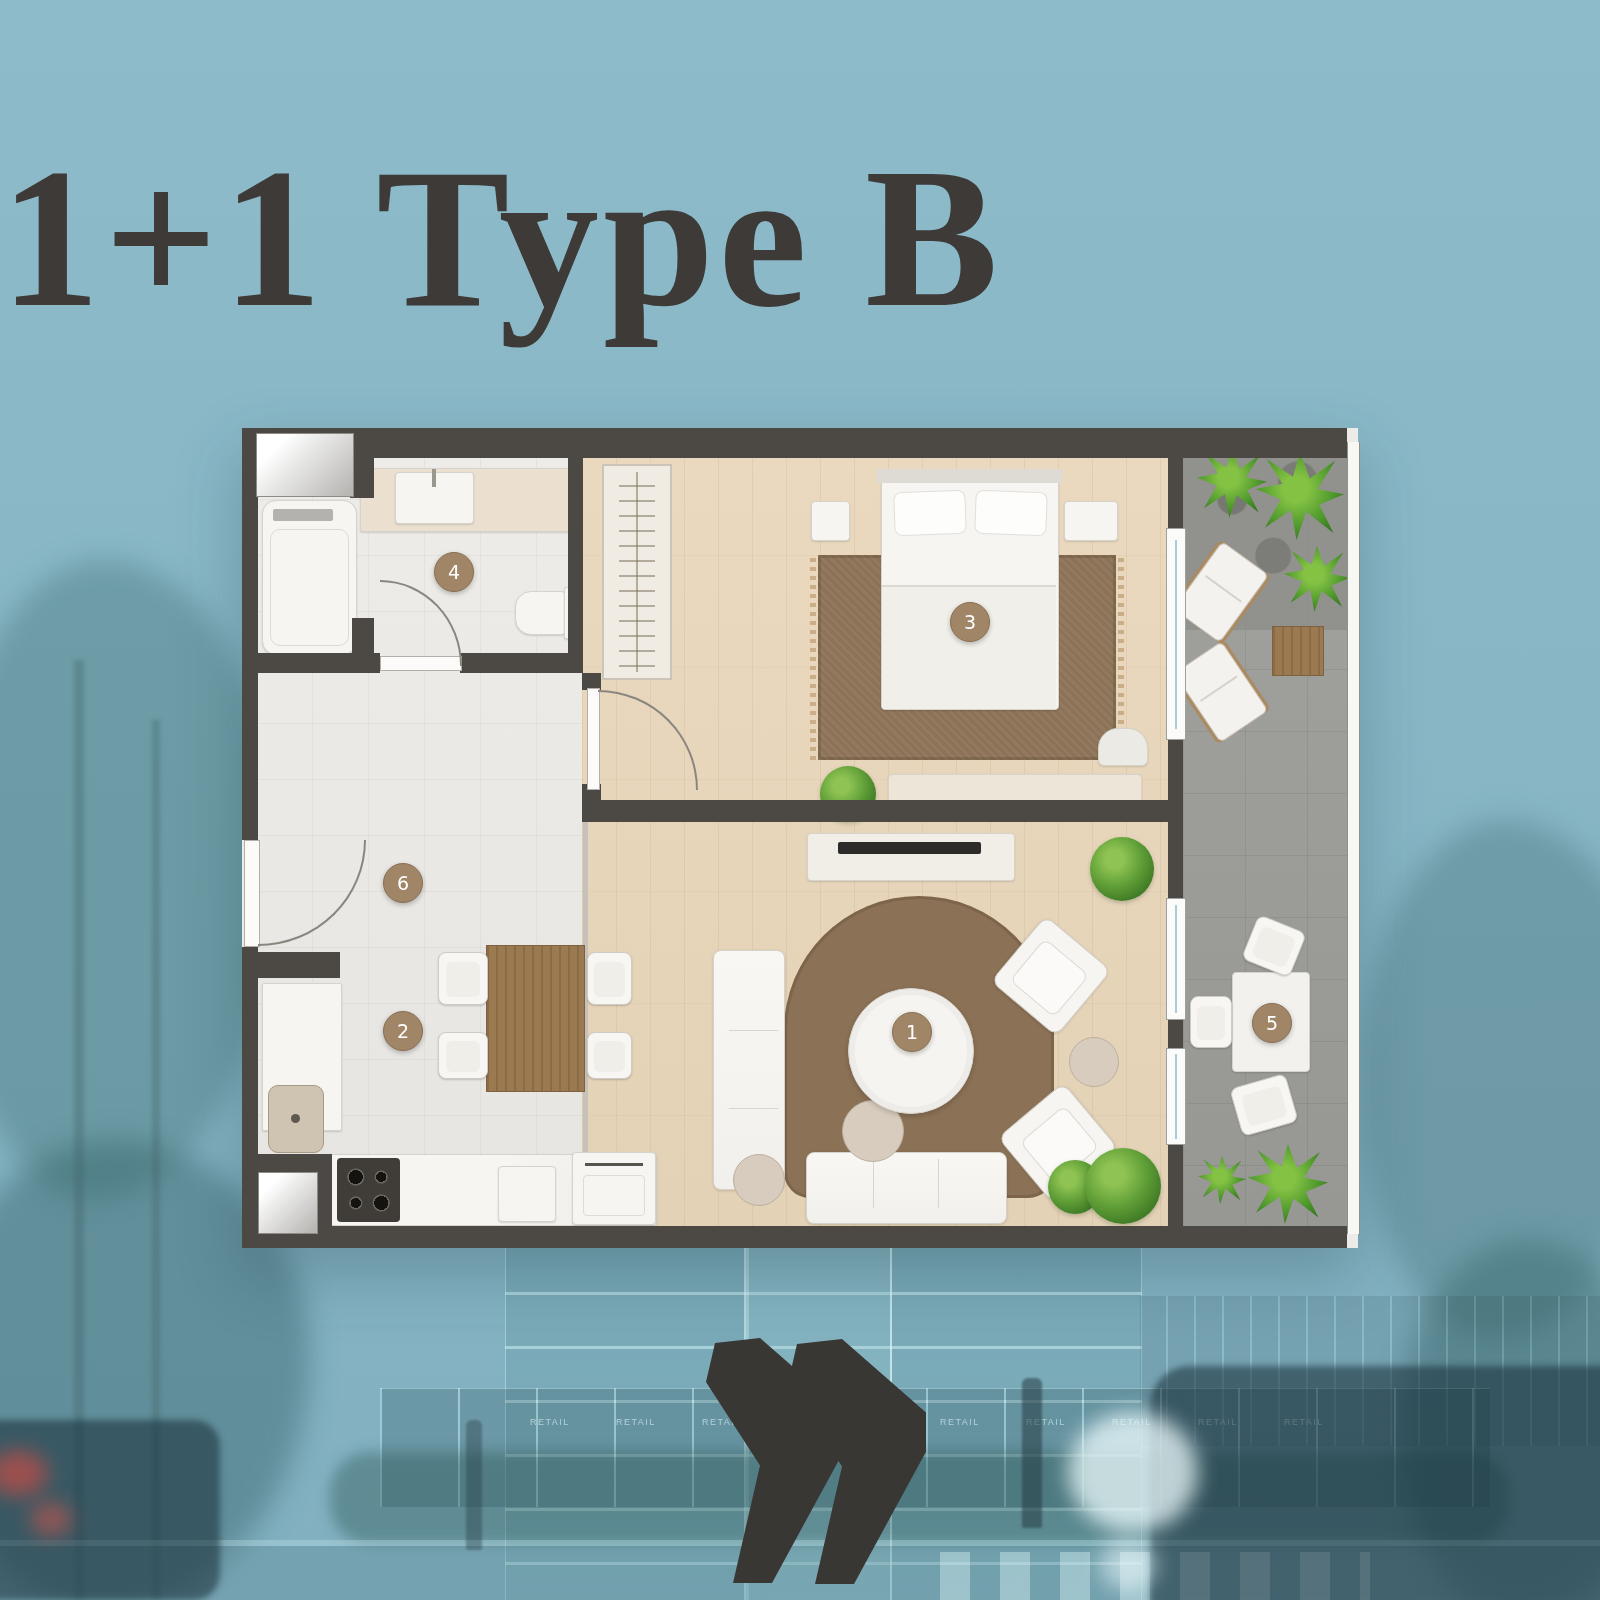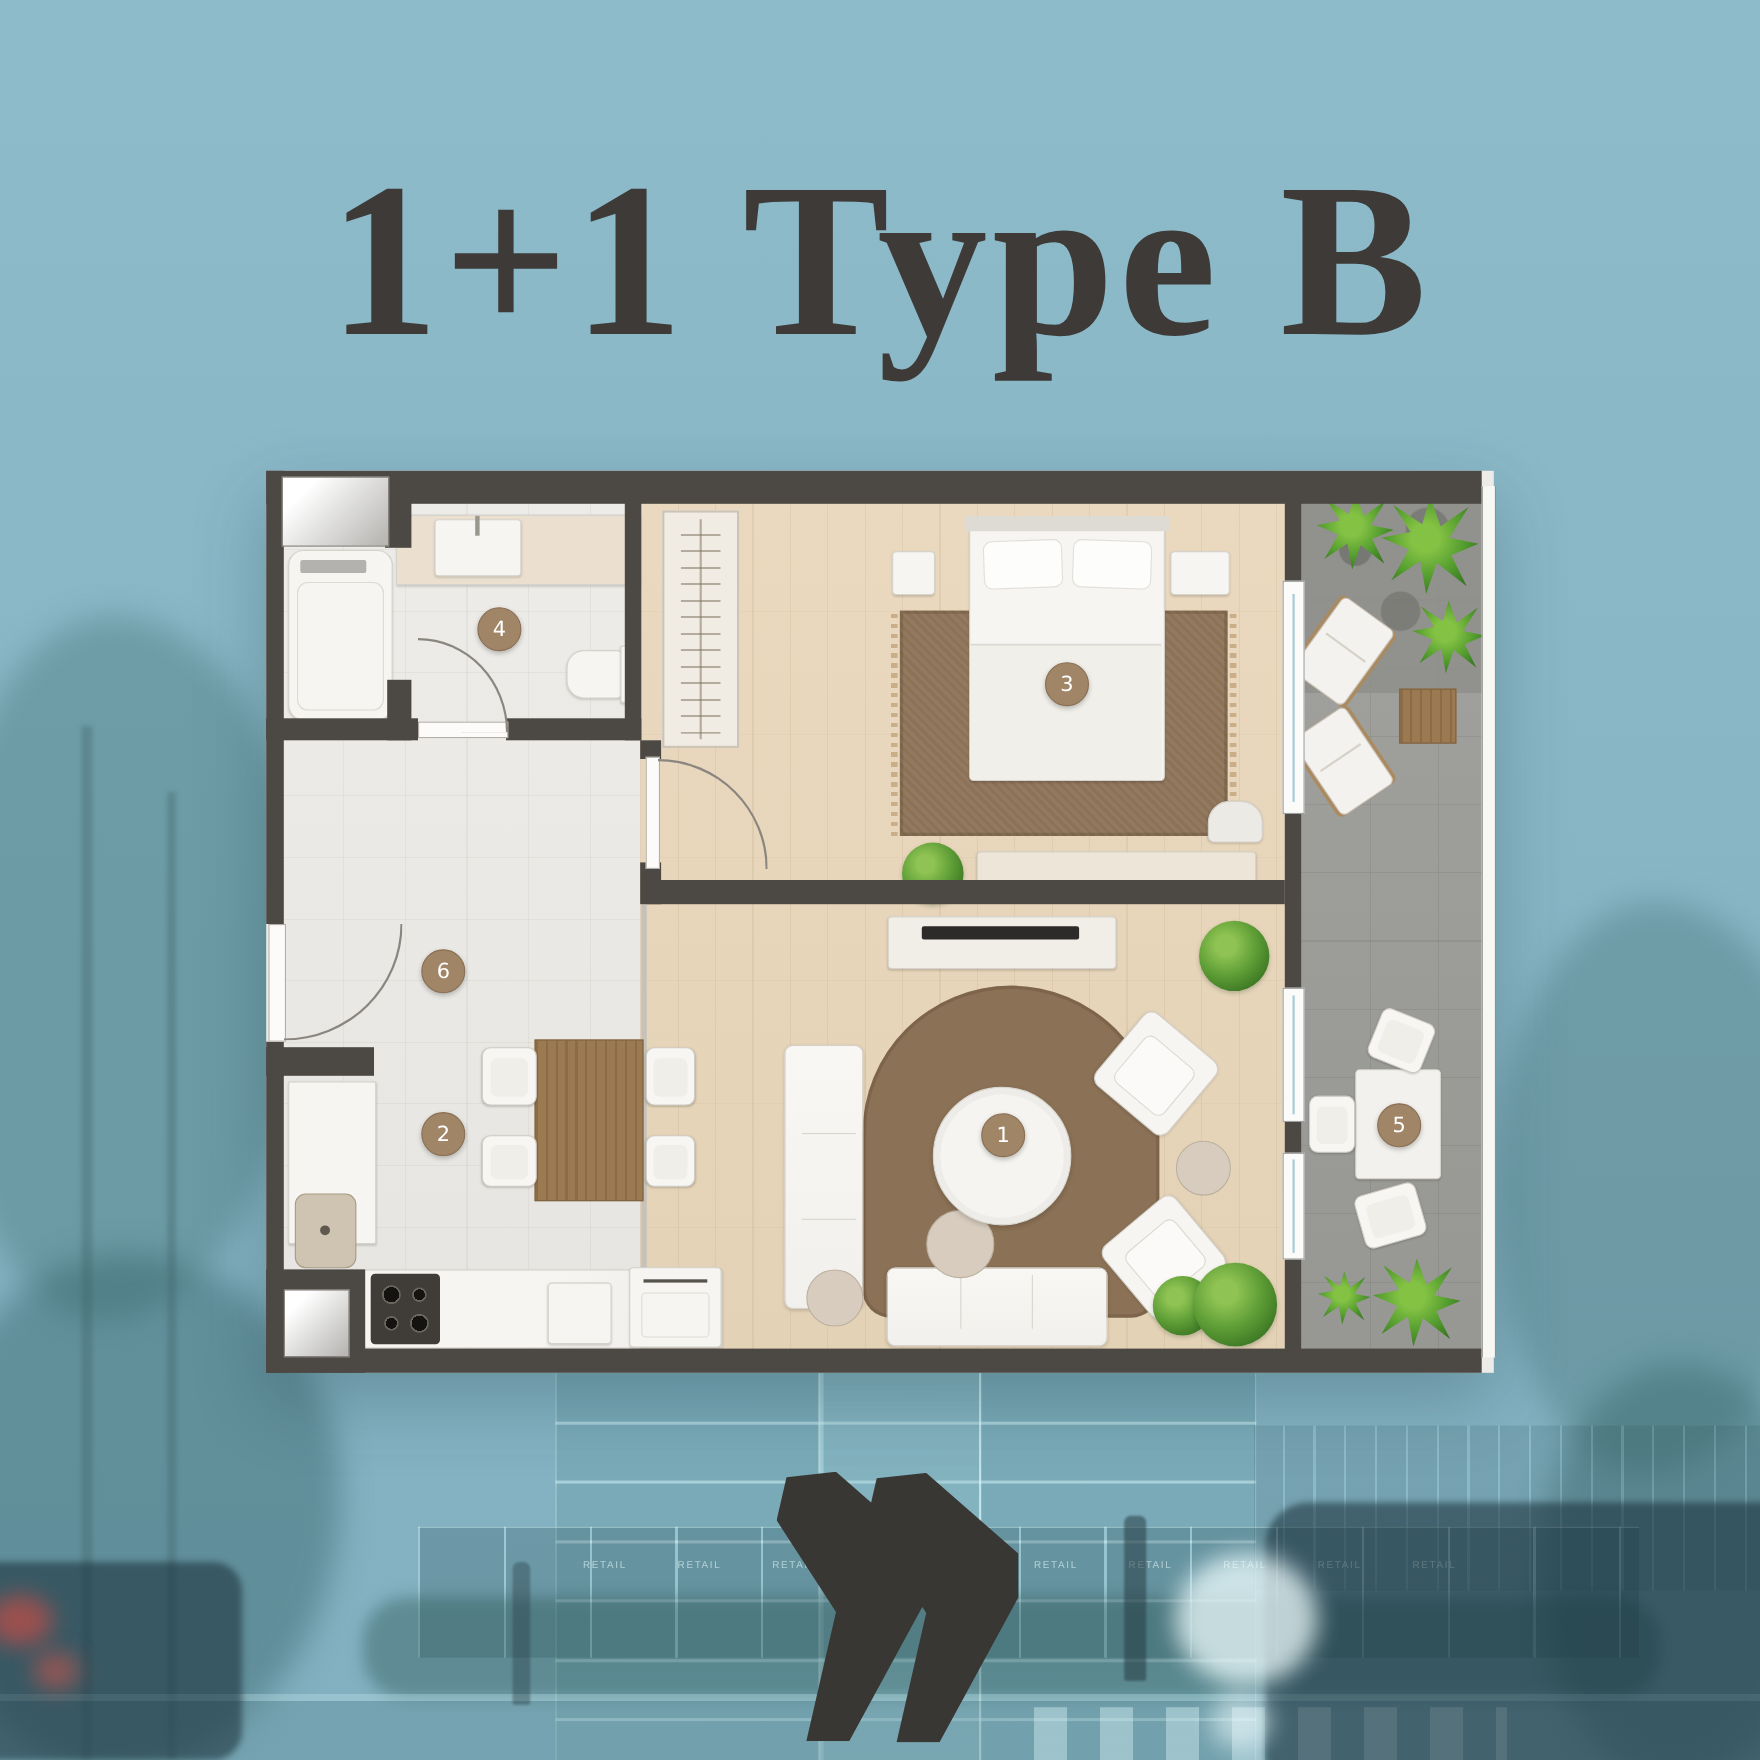--- a/index.html
+++ b/index.html
@@ -23,21 +23,21 @@
   .retail{position:absolute;top:28px;font-size:9px;letter-spacing:1.5px;color:rgba(228,248,250,.6);font-family:"Liberation Sans",sans-serif;}
   .hedge{background:rgba(38,80,76,.38);filter:blur(7px);border-radius:40px;}
   .road{background:linear-gradient(180deg, rgba(200,235,240,.30) 0 6px, rgba(96,140,150,.38) 6px 100%);}
   .xwalk{background:repeating-linear-gradient(90deg, rgba(226,250,252,.48) 0 30px, rgba(226,250,252,0) 30px 60px);}
   .car{background:rgba(24,46,57,.55);border-radius:26px;filter:blur(3px);}
   .glow{border-radius:50%;filter:blur(10px);}
   .person{background:rgba(38,60,68,.55);border-radius:6px 6px 2px 2px;filter:blur(1px);}
   .trunk{background:rgba(62,98,102,.35);filter:blur(2px);}
 
   
-  .title{position:absolute;left:0;right:0;top:138px;text-align:center;
+  .title{position:absolute;left:0;right:0;top:138px;
          font-family:"Liberation Serif","DejaVu Serif",serif;font-weight:700;
          font-size:200px;line-height:1;color:#3d3a38;letter-spacing:4px;}
 
   
   #plan{position:absolute;left:242px;top:428px;width:1116px;height:820px;
         box-shadow:0 26px 60px rgba(30,60,72,.28);background:#ecebe7;}
   .tile{background:
       repeating-linear-gradient(0deg, rgba(110,104,92,.07) 0 1px, transparent 1px 56px),
       repeating-linear-gradient(90deg, rgba(110,104,92,.07) 0 1px, transparent 1px 56px),
       linear-gradient(180deg,#edecE8,#e6e5e1);}

